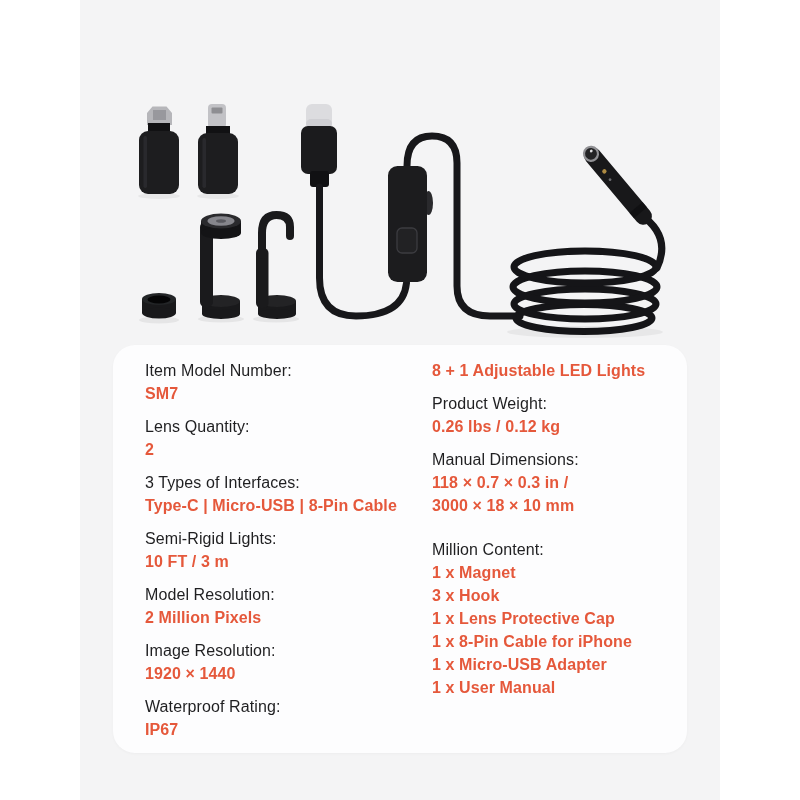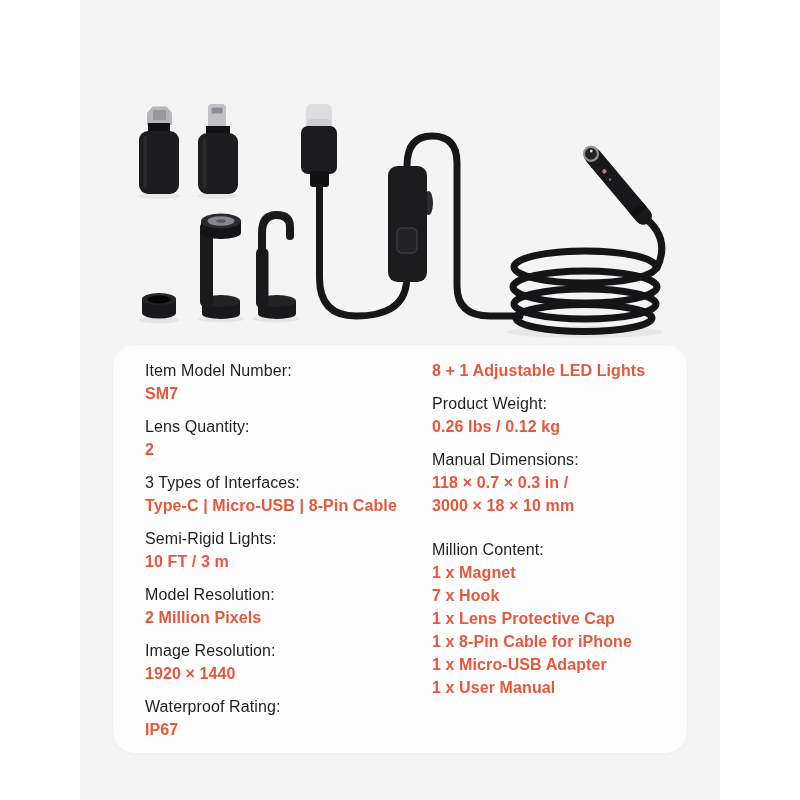--- a/index.html
+++ b/index.html
@@ -180,21 +180,21 @@
             <div class="spec-value">0.26 lbs / 0.12 kg</div>
           </div>
           <div class="spec-group">
             <div class="spec-label">Manual Dimensions:</div>
             <div class="spec-value">118 × 0.7 × 0.3 in /</div>
             <div class="spec-value">3000 × 18 × 10 mm</div>
           </div>
           <div class="spec-group">
             <div class="spec-label">Million Content:</div>
             <div class="spec-value">1 x Magnet</div>
-            <div class="spec-value">7 x Hook</div>
+            <div class="spec-value">3 x Hook</div>
             <div class="spec-value">1 x Lens Protective Cap</div>
             <div class="spec-value">1 x 8-Pin Cable for iPhone</div>
             <div class="spec-value">1 x Micro-USB Adapter</div>
             <div class="spec-value">1 x User Manual</div>
           </div>
         </div>
     </div>
 
   </div>
 </div>

